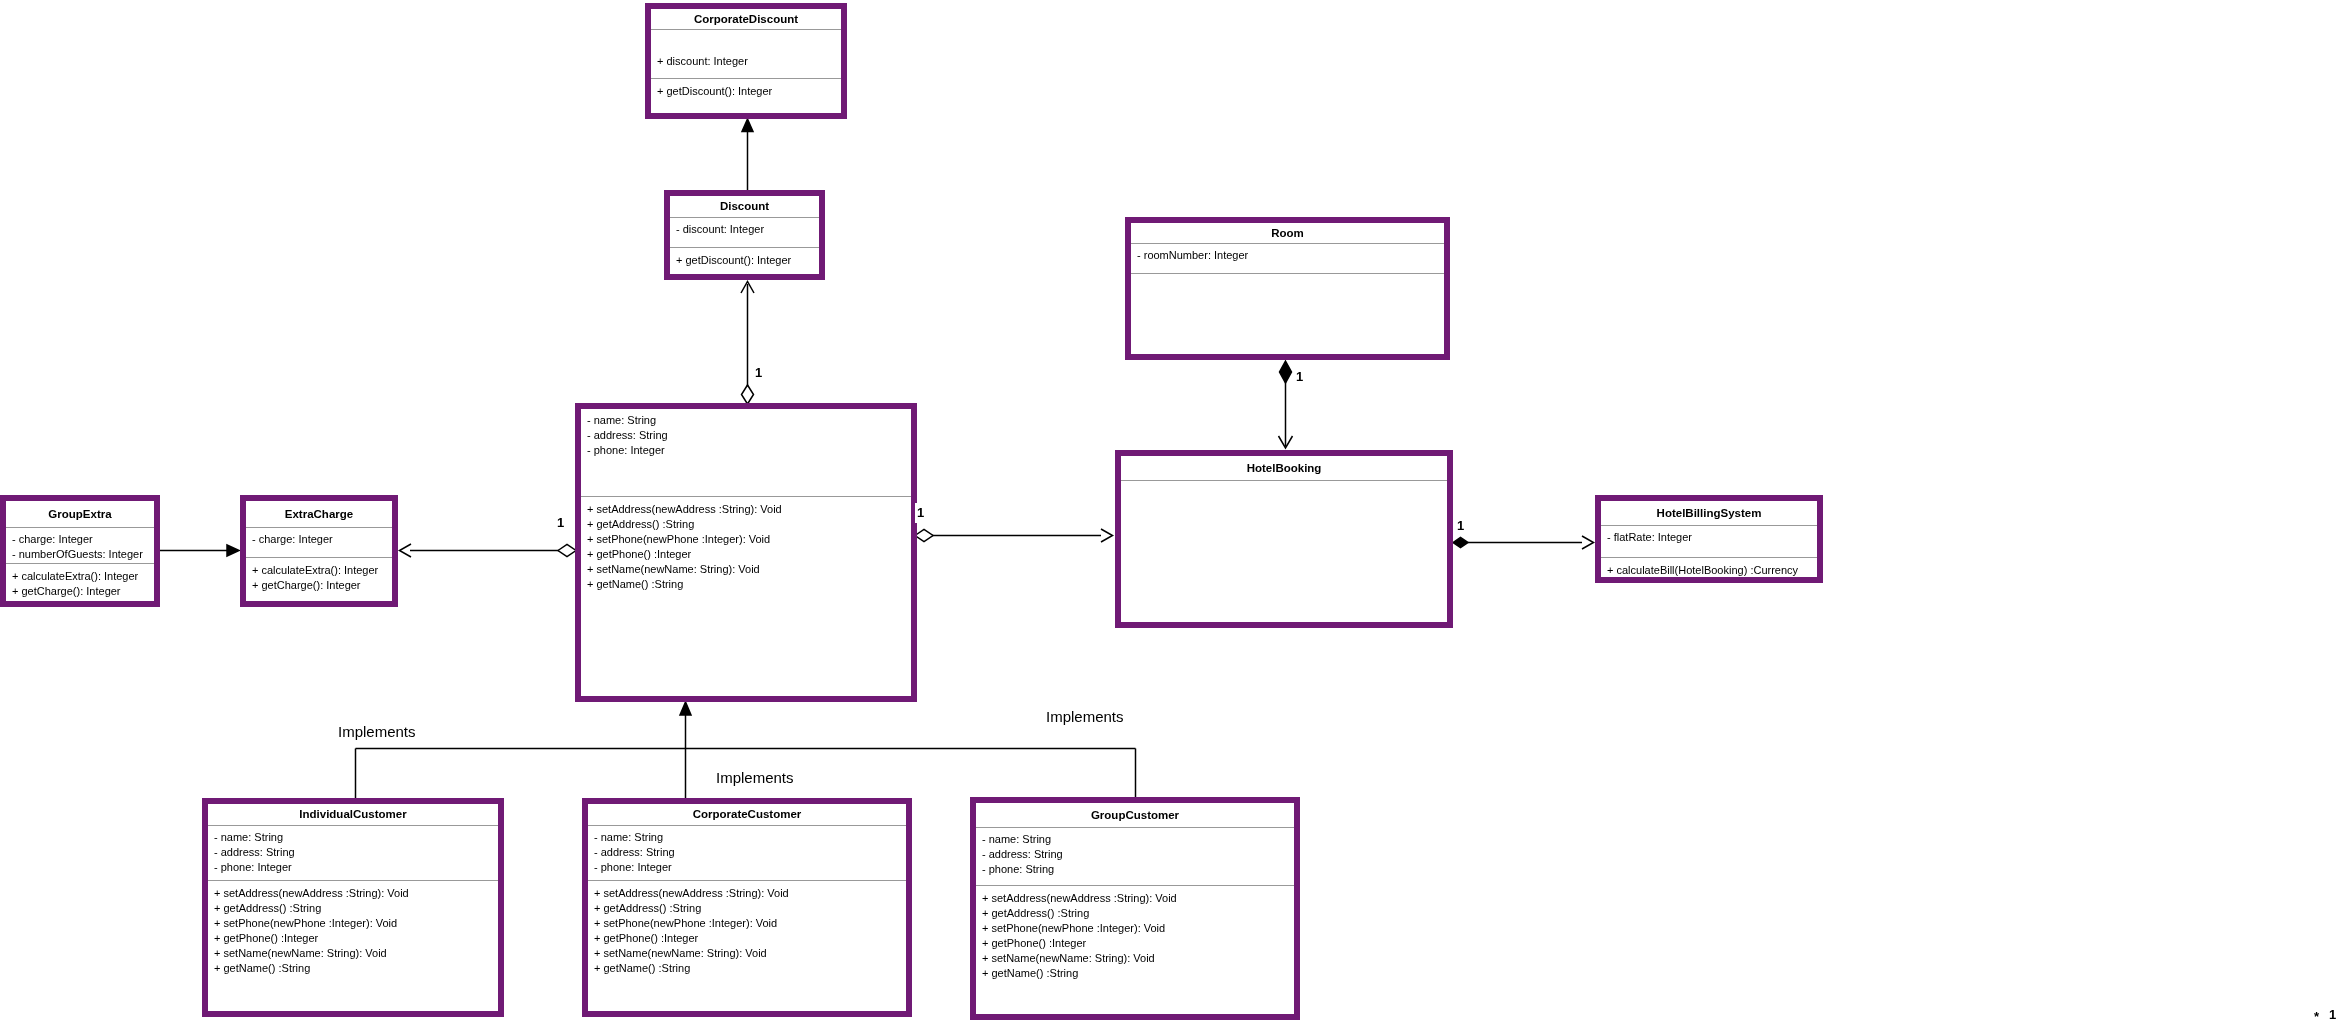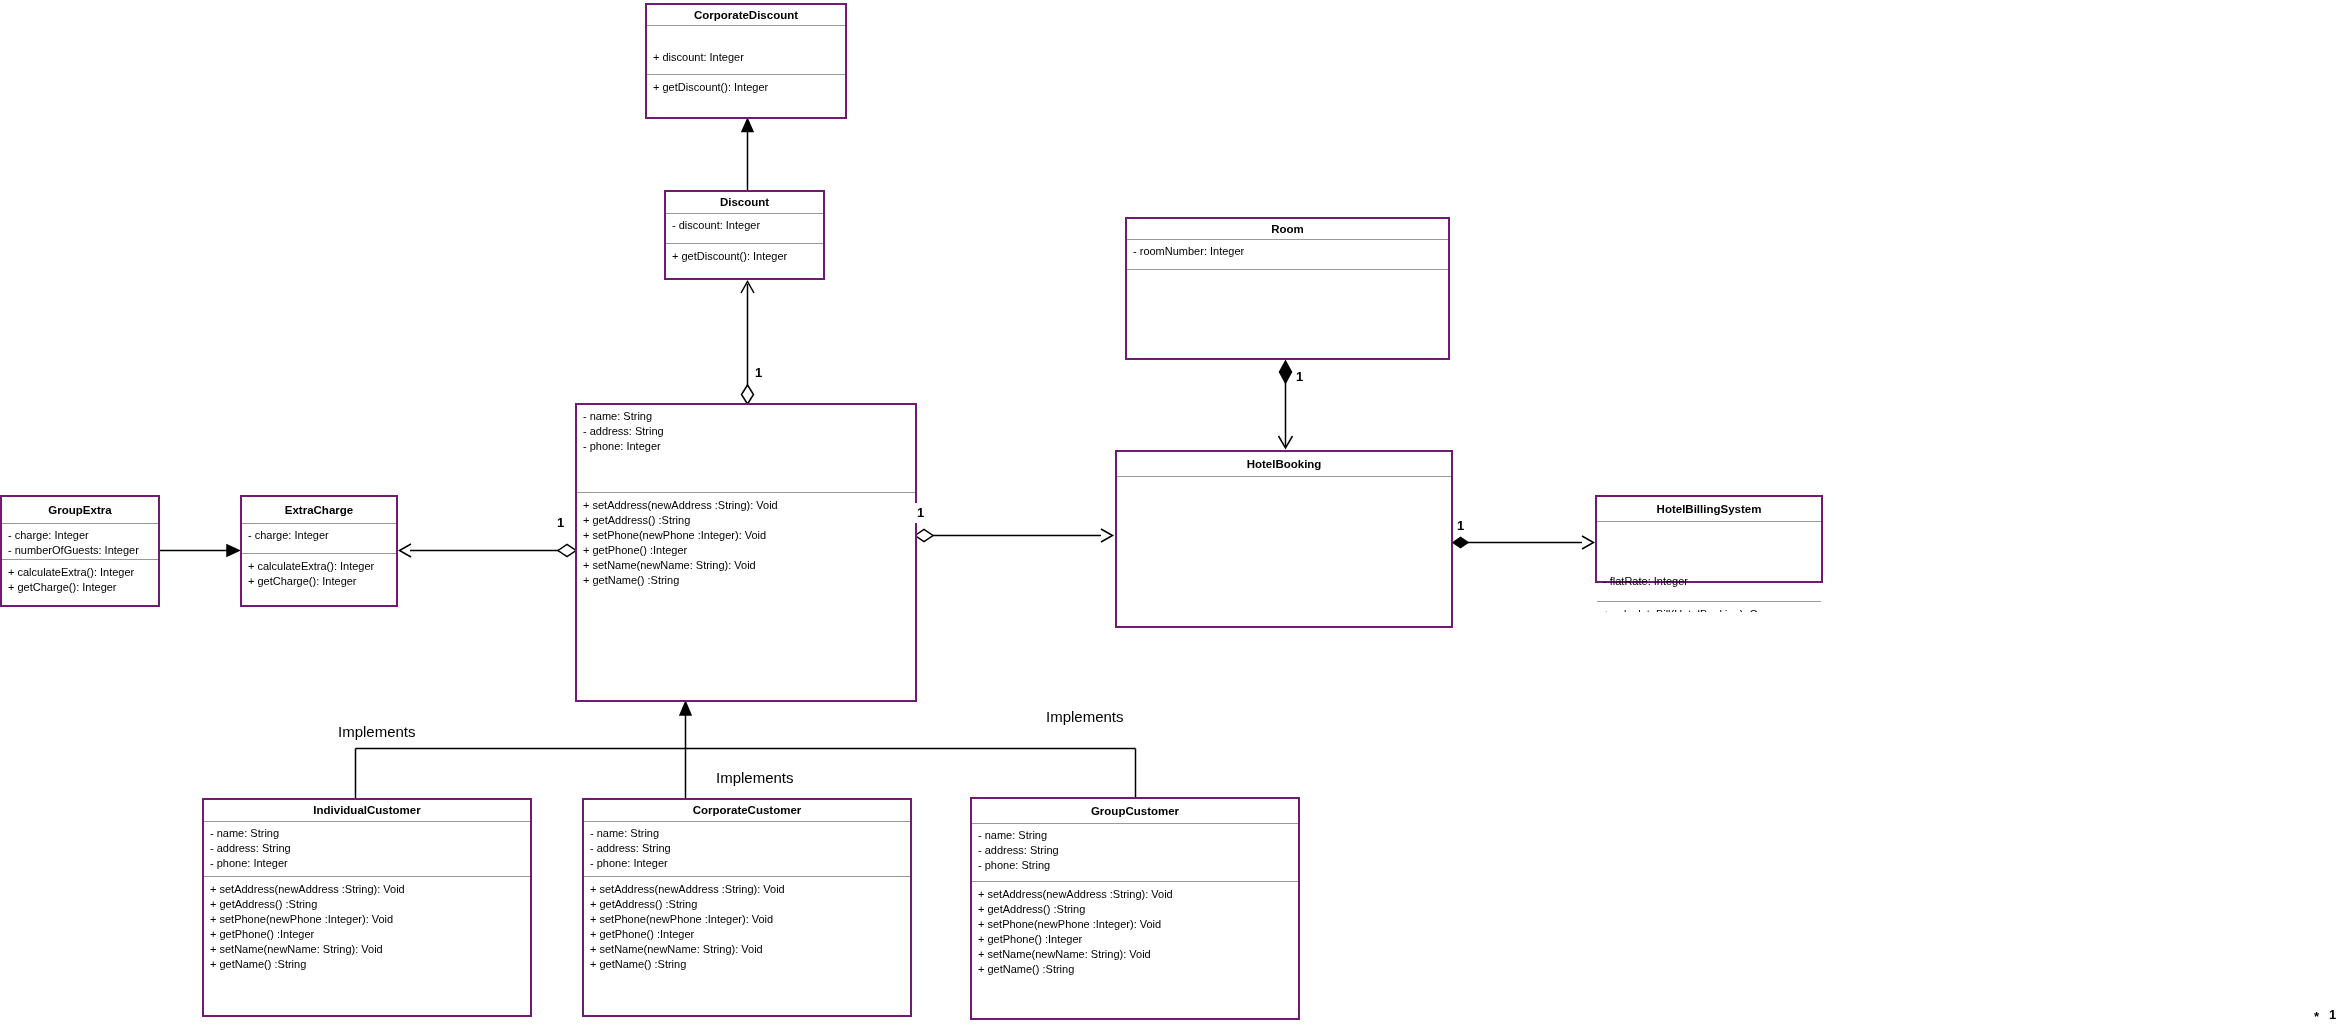--- a/index.html
+++ b/index.html
@@ -1,19 +1,19 @@
 <!DOCTYPE html>
 <html><head>
 <meta charset="utf-8">
 <style>
   html,body{margin:0;padding:0;background:#ffffff;}
   #diagram{position:relative;width:2341px;height:1032px;background:#ffffff;overflow:hidden;
            font-family:"Liberation Sans","DejaVu Sans",sans-serif;color:#000;}
   #wires{position:absolute;left:0;top:0;}
-  .uml-class{position:absolute;background:#fff;border:2px solid #701a75;box-sizing:border-box;
+  .uml-class{position:absolute;background:#fff;border:6px solid #701a75;box-sizing:border-box;
              display:flex;flex-direction:column;font-size:11px;}
   .uml-head{border-bottom:1px solid #999;display:flex;flex-direction:column;justify-content:center;
             align-items:center;box-sizing:border-box;flex:0 0 auto;}
   .uml-name{font-weight:bold;font-size:11.5px;line-height:13px;}
   .uml-stereo{font-style:italic;font-size:11px;line-height:15px;}
   .uml-attrs{border-bottom:1px solid #999;padding:4px 6px;box-sizing:border-box;flex:0 0 auto;overflow:hidden;}
   .uml-methods{padding:5px 6px;box-sizing:border-box;flex:1 1 auto;overflow:hidden;}
   .line{line-height:15px;white-space:nowrap;}
   .lbl{position:absolute;white-space:nowrap;}
   .mult{background:#fff;font-size:13px;font-weight:bold;line-height:20px;padding:0 2px;}
@@ -123,21 +123,21 @@
       </div>
       <div class="uml-class" style="left: 1115px; top: 450px; width: 338px; height: 178px;">
         <div class="uml-head" style="height: 25px;">
           <div class="uml-name">HotelBooking</div>
         </div>
       </div>
       <div class="uml-class" style="left: 1595px; top: 495px; width: 228px; height: 88px;">
         <div class="uml-head" style="height: 25px;">
           <div class="uml-name">HotelBillingSystem</div>
         </div>
-        <div class="uml-attrs" style="height: 32px; margin-top: 48px;">
+        <div class="uml-attrs" style="height: 32px;">
           <div class="line">- flatRate: Integer</div>
         </div>
         <div class="uml-methods">
           <div class="line">+ calculateBill(HotelBooking) :Currency</div>
         </div>
       </div>
       <div class="uml-class" style="left: 0px; top: 495px; width: 160px; height: 112px;">
         <div class="uml-head" style="height: 27px;">
           <div class="uml-name">GroupExtra</div>
         </div>
@@ -155,21 +155,21 @@
           <div class="uml-name">ExtraCharge</div>
         </div>
         <div class="uml-attrs" style="height: 30px;">
           <div class="line">- charge: Integer</div>
         </div>
         <div class="uml-methods">
           <div class="line">+ calculateExtra(): Integer</div>
           <div class="line">+ getCharge(): Integer</div>
         </div>
       </div>
-      <div class="uml-class" style="left: 202px; top: 798px; width: 330px; height: 219px;">
+      <div class="uml-class" style="left: 202px; top: 798px; width: 302px; height: 219px;">
         <div class="uml-head" style="height: 22px;">
           <div class="uml-name">IndividualCustomer</div>
         </div>
         <div class="uml-attrs" style="height: 55px;">
           <div class="line">- name: String</div>
           <div class="line">- address: String</div>
           <div class="line">- phone: Integer</div>
         </div>
         <div class="uml-methods">
           <div class="line">+ setAddress(newAddress :String): Void</div>

